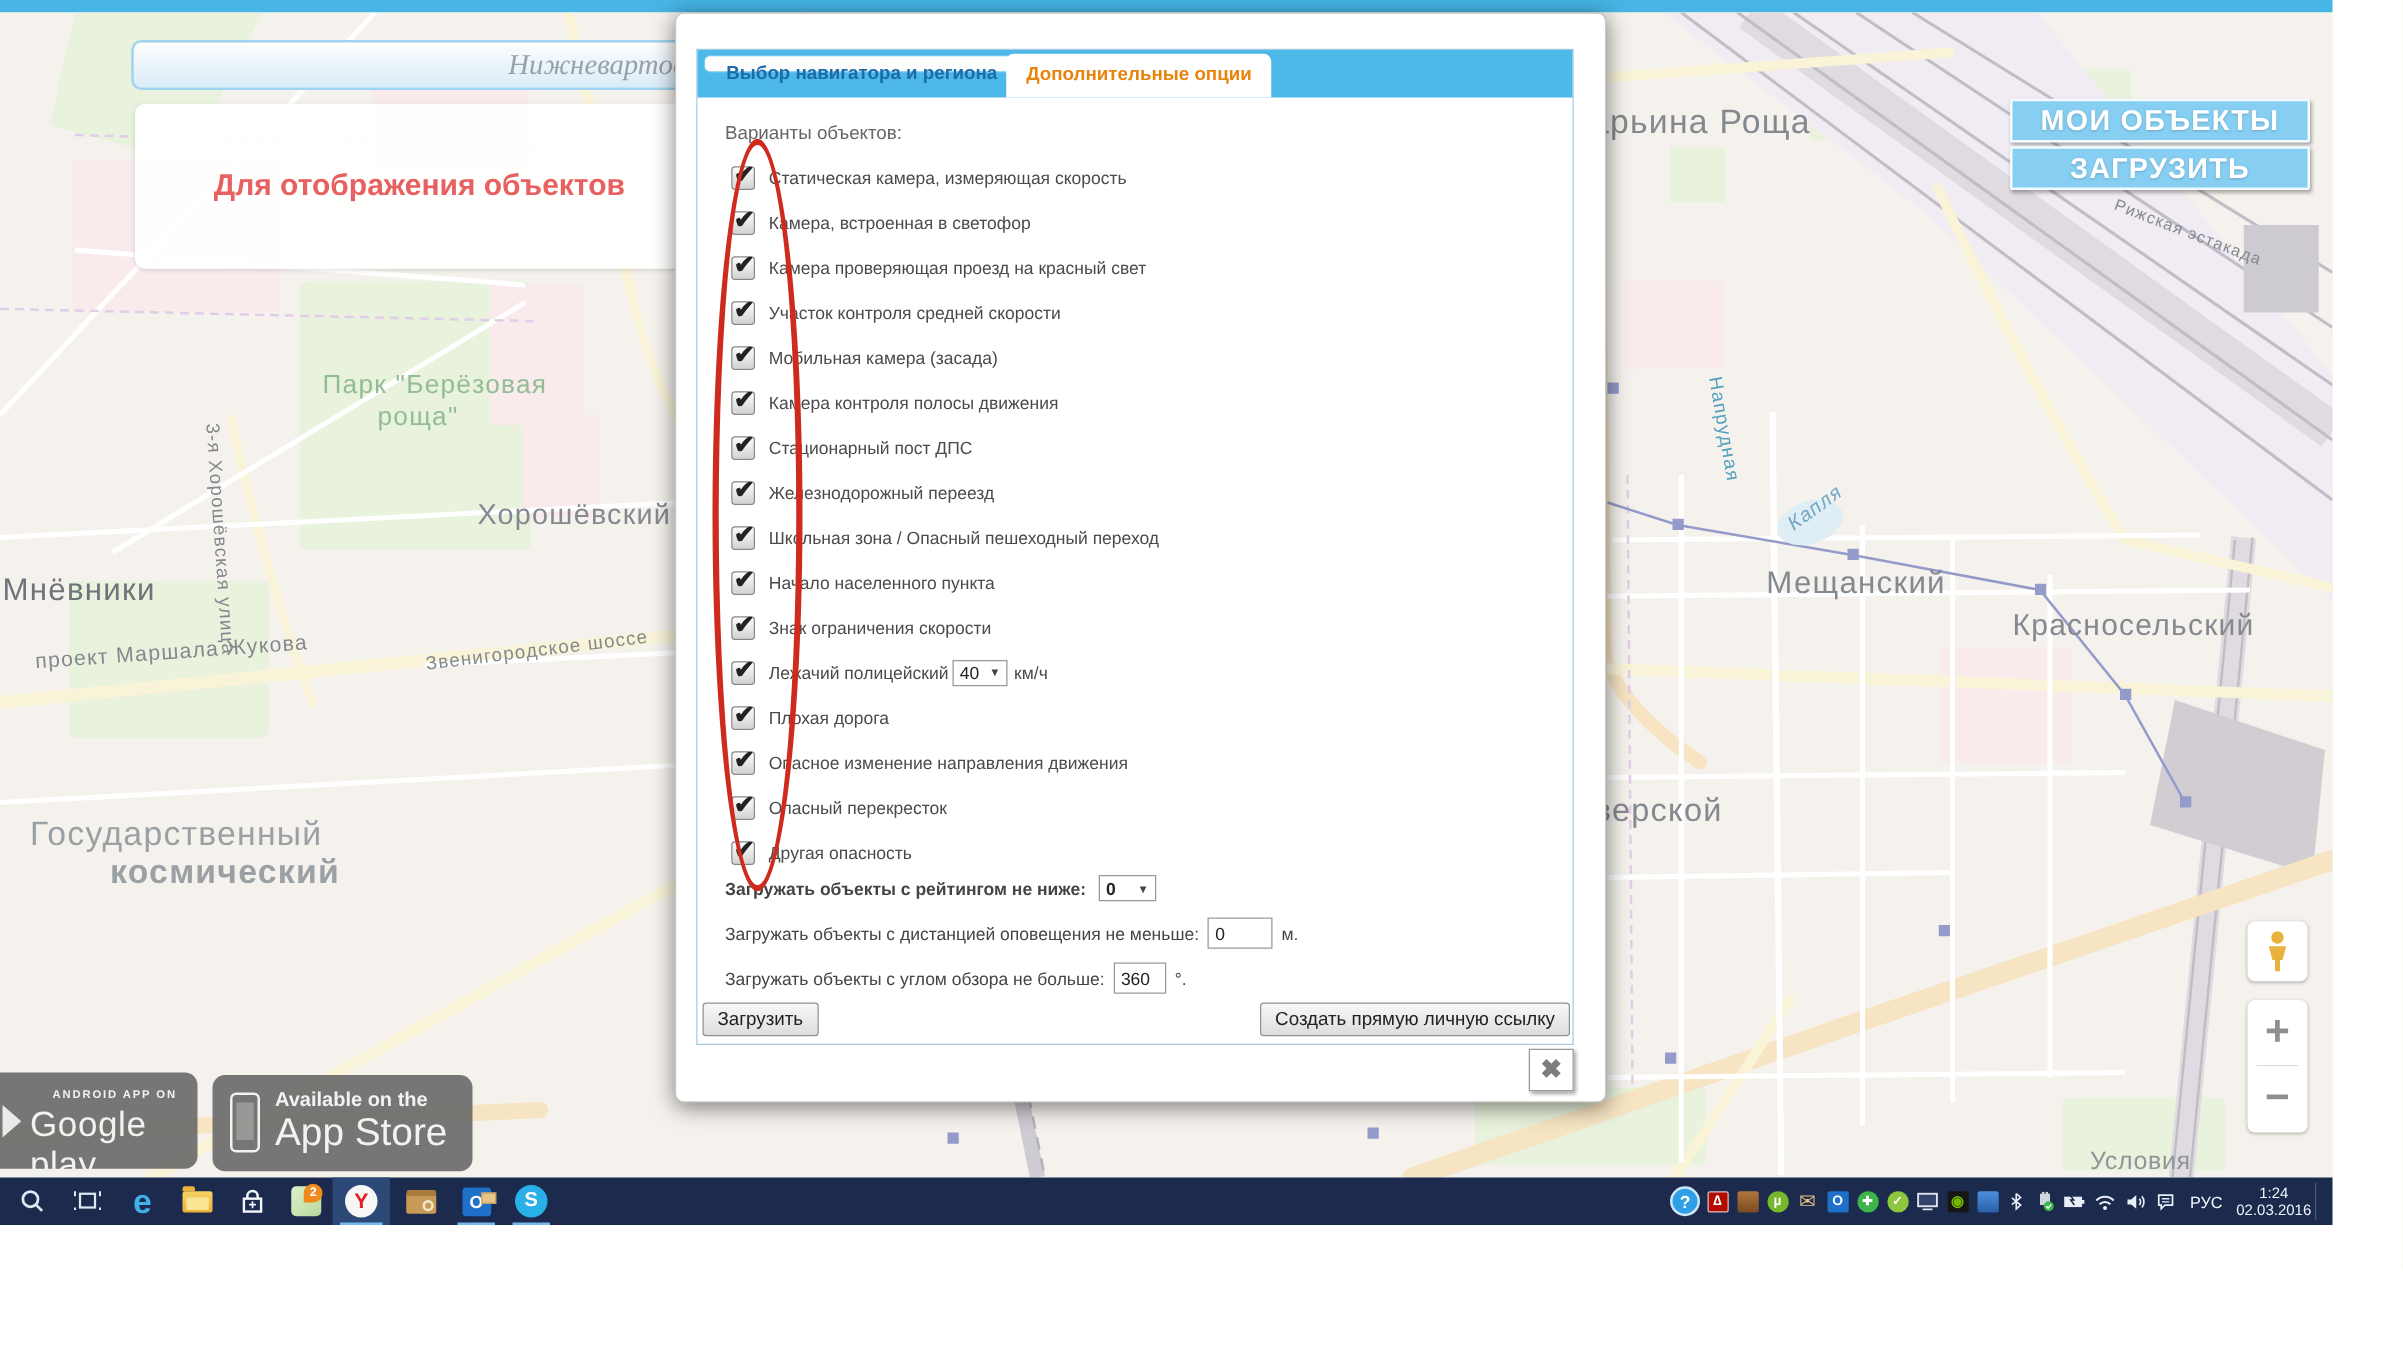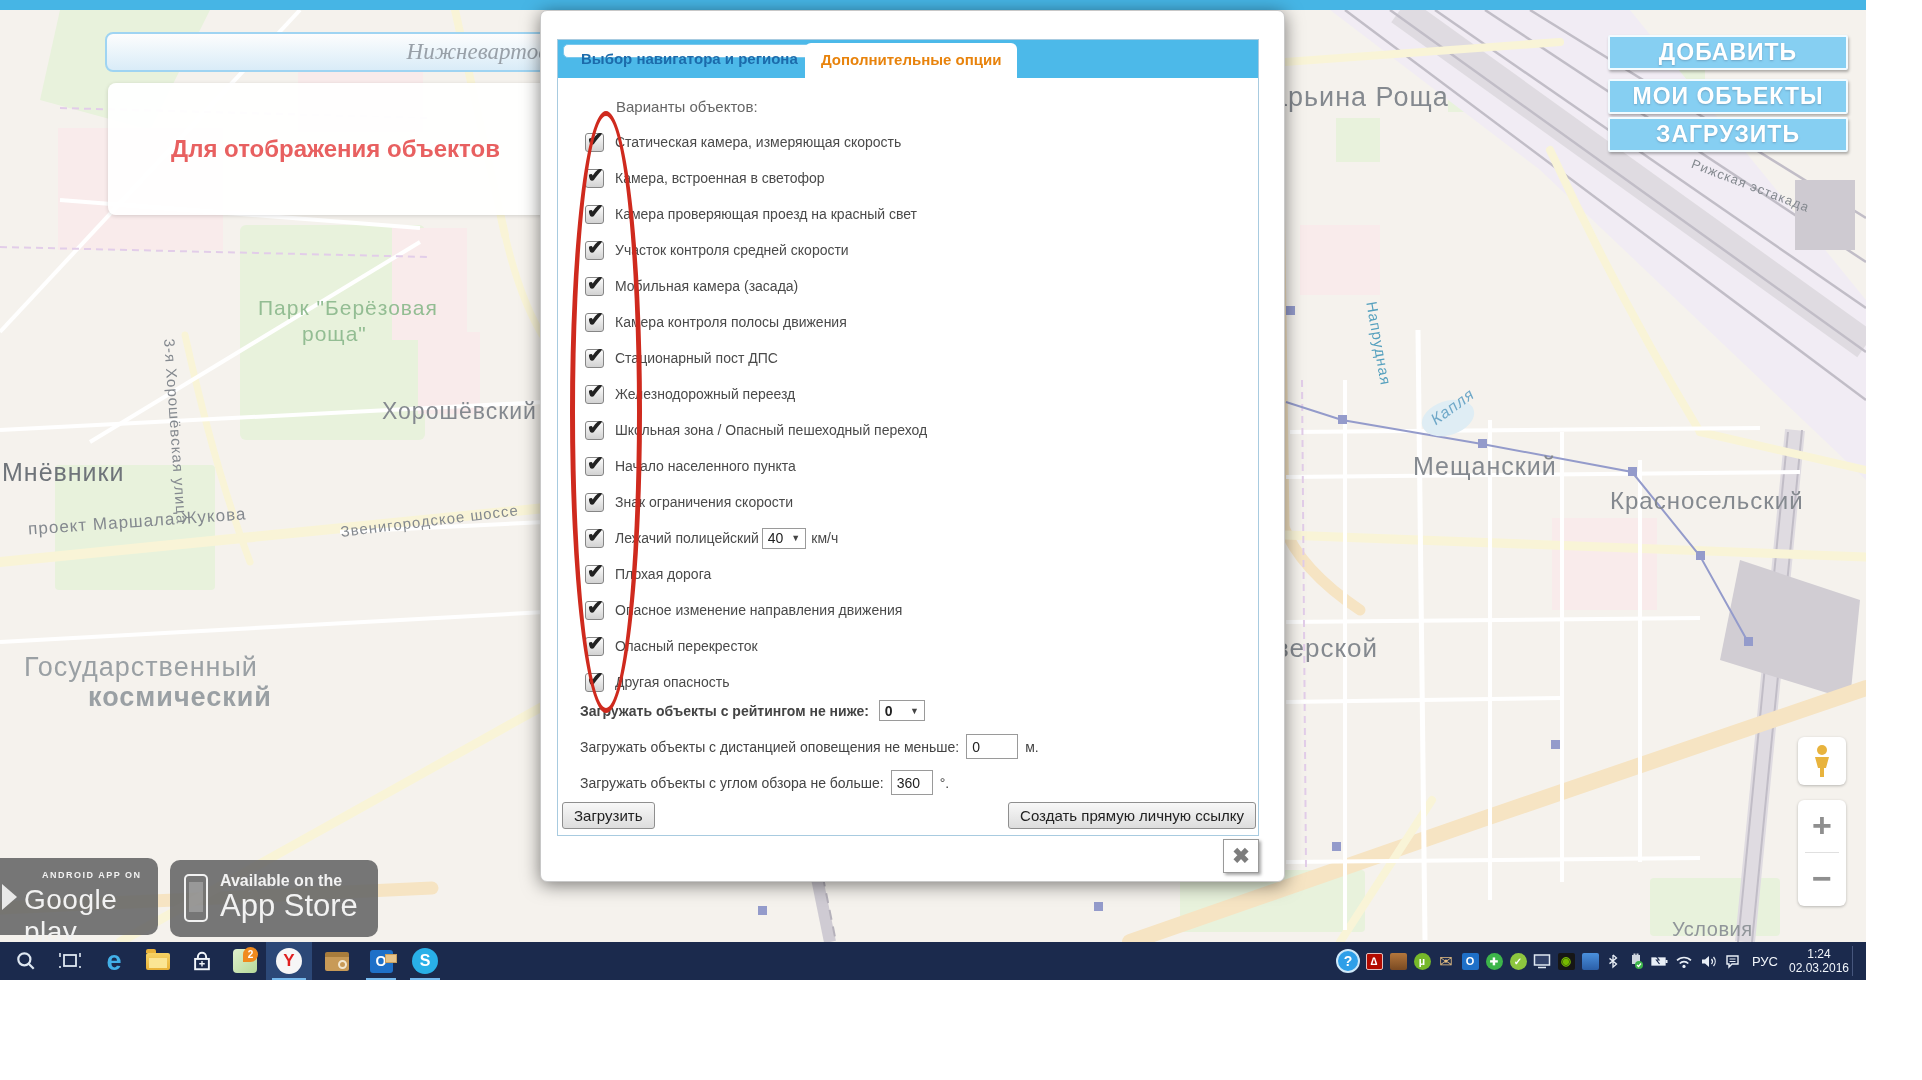--- a/index.html
+++ b/index.html
@@ -37,21 +37,21 @@
     box-shadow:0 3px 18px rgba(0,0,0,.5); }
   .dpanel { position:absolute; left:16px; top:28px; width:702px; height:797px;
     background:#ffffff; border:1px solid #a8cbe0; }
   .tabbar { position:absolute; left:0; top:0; width:700px; height:38px; background:#4cb9e9; }
   .tab1 { position:absolute; left:5px; top:4px; height:14px; padding:0 17px;
     background:#fdfdfd; border:1px solid #79c7ec; border-radius:5px;
     color:#1c6bab; font-weight:bold; font-size:15px; line-height:27px; }
   .tab2 { position:absolute; left:247px; top:3px; height:35px; padding:0 16px;
     background:#ffffff; border-radius:6px 6px 0 0;
     color:#e8830c; font-weight:bold; font-size:15px; line-height:34px; }
-  .dtitle { position:absolute; left:22px; top:58px; font-size:15px; color:#666;margin-left:36px; }
+  .dtitle { position:absolute; left:22px; top:58px; font-size:15px; color:#666; }
   .opts { position:absolute; left:27px; top:92px; }
   .orow { display:flex; align-items:center; height:20px; margin-bottom:16px; font-size:14px; color:#4a4a4a; }
   .cb { width:19px; height:19px; border:1px solid #868686; border-radius:3px;
     background:linear-gradient(#fdfdfd,#d2d2d2); position:relative; margin-right:11px; flex:none; }
   .cb .mark { position:absolute; top:-7px; left:1px; font-size:20px; font-weight:bold; color:#222; }
   .sel { display:inline-flex; align-items:center; border:1px solid #9a9a9a; background:#fff;
     height:21px; padding:0 5px; font-size:14px; color:#222; gap:8px; margin-left:3px; }
   .sel .arr { font-size:9px; color:#444; }
   .tin { border:1px solid #9a9a9a; height:25px; font-size:14px; padding:2px 5px; color:#222;
     background:#fff; font-family:inherit; }
@@ -234,21 +234,20 @@
     <div class="mlab" style="left:1380px; top:290px; font-size:15px; color:#55a0be; transform:rotate(80deg); transform-origin:left top;">Напрудная</div>
     <div class="mlab" style="left:1428px; top:388px; font-size:16px; font-style:italic; color:#6fa8c8; transform:rotate(-36deg);">Капля</div>
     <div class="mlab" style="left:1688px; top:168px; font-size:13px; transform:rotate(21deg);">Рижская эстакада</div>
   </div>
 
   <input class="searchbox" readonly="" value="Нижневартовск" style="">
   <div class="notice">
     <div>Для отображения объектов</div>
   </div>
 
-  <div class="abtn" style="top:35px;">ДОБАВИТЬ</div>
   <div class="abtn" style="top:79px;">МОИ ОБЪЕКТЫ</div>
   <div class="abtn" style="top:117px;">ЗАГРУЗИТЬ</div>
 
   <div class="ctrl pegman">
     <svg width="26" height="34" viewBox="0 0 26 34">
       <circle cx="13" cy="6" r="5" fill="#e8b33d"></circle>
       <path d="M6 13 L20 13 L17 24 L15 24 L15 33 L11 33 L11 24 L9 24 Z" fill="#e8b33d"></path>
     </svg>
   </div>
   <div class="ctrl zoomer">

